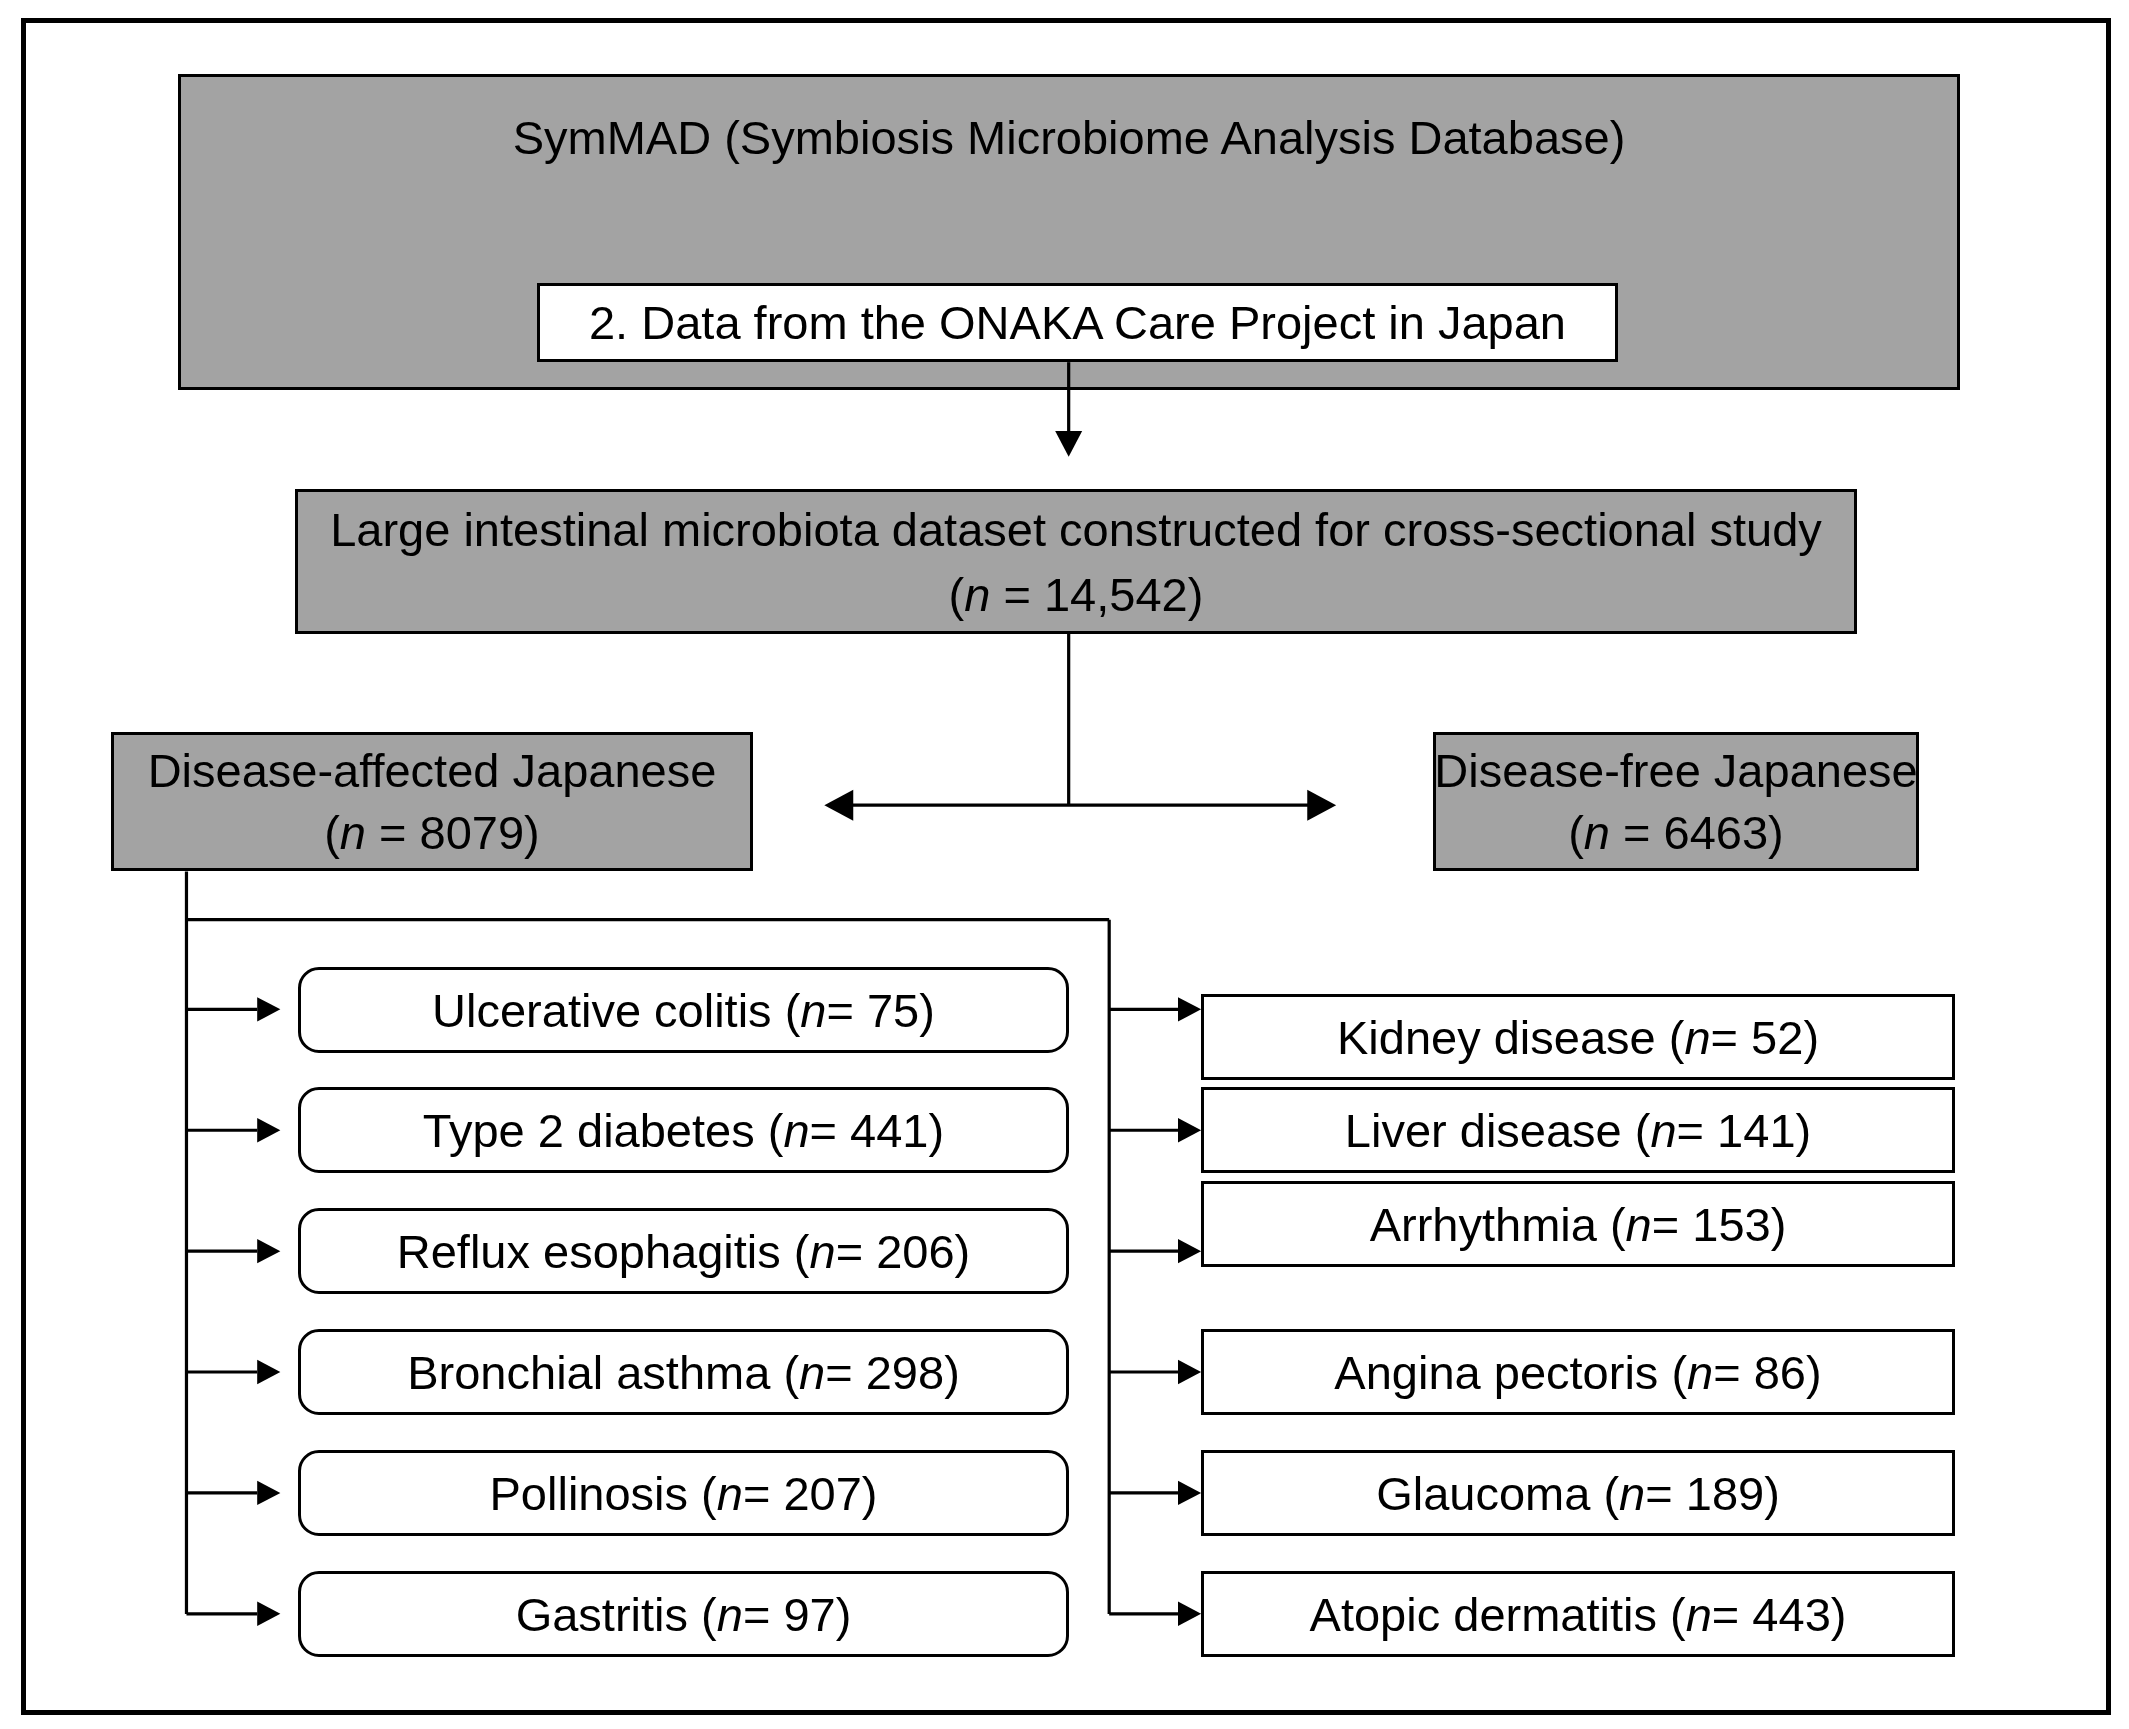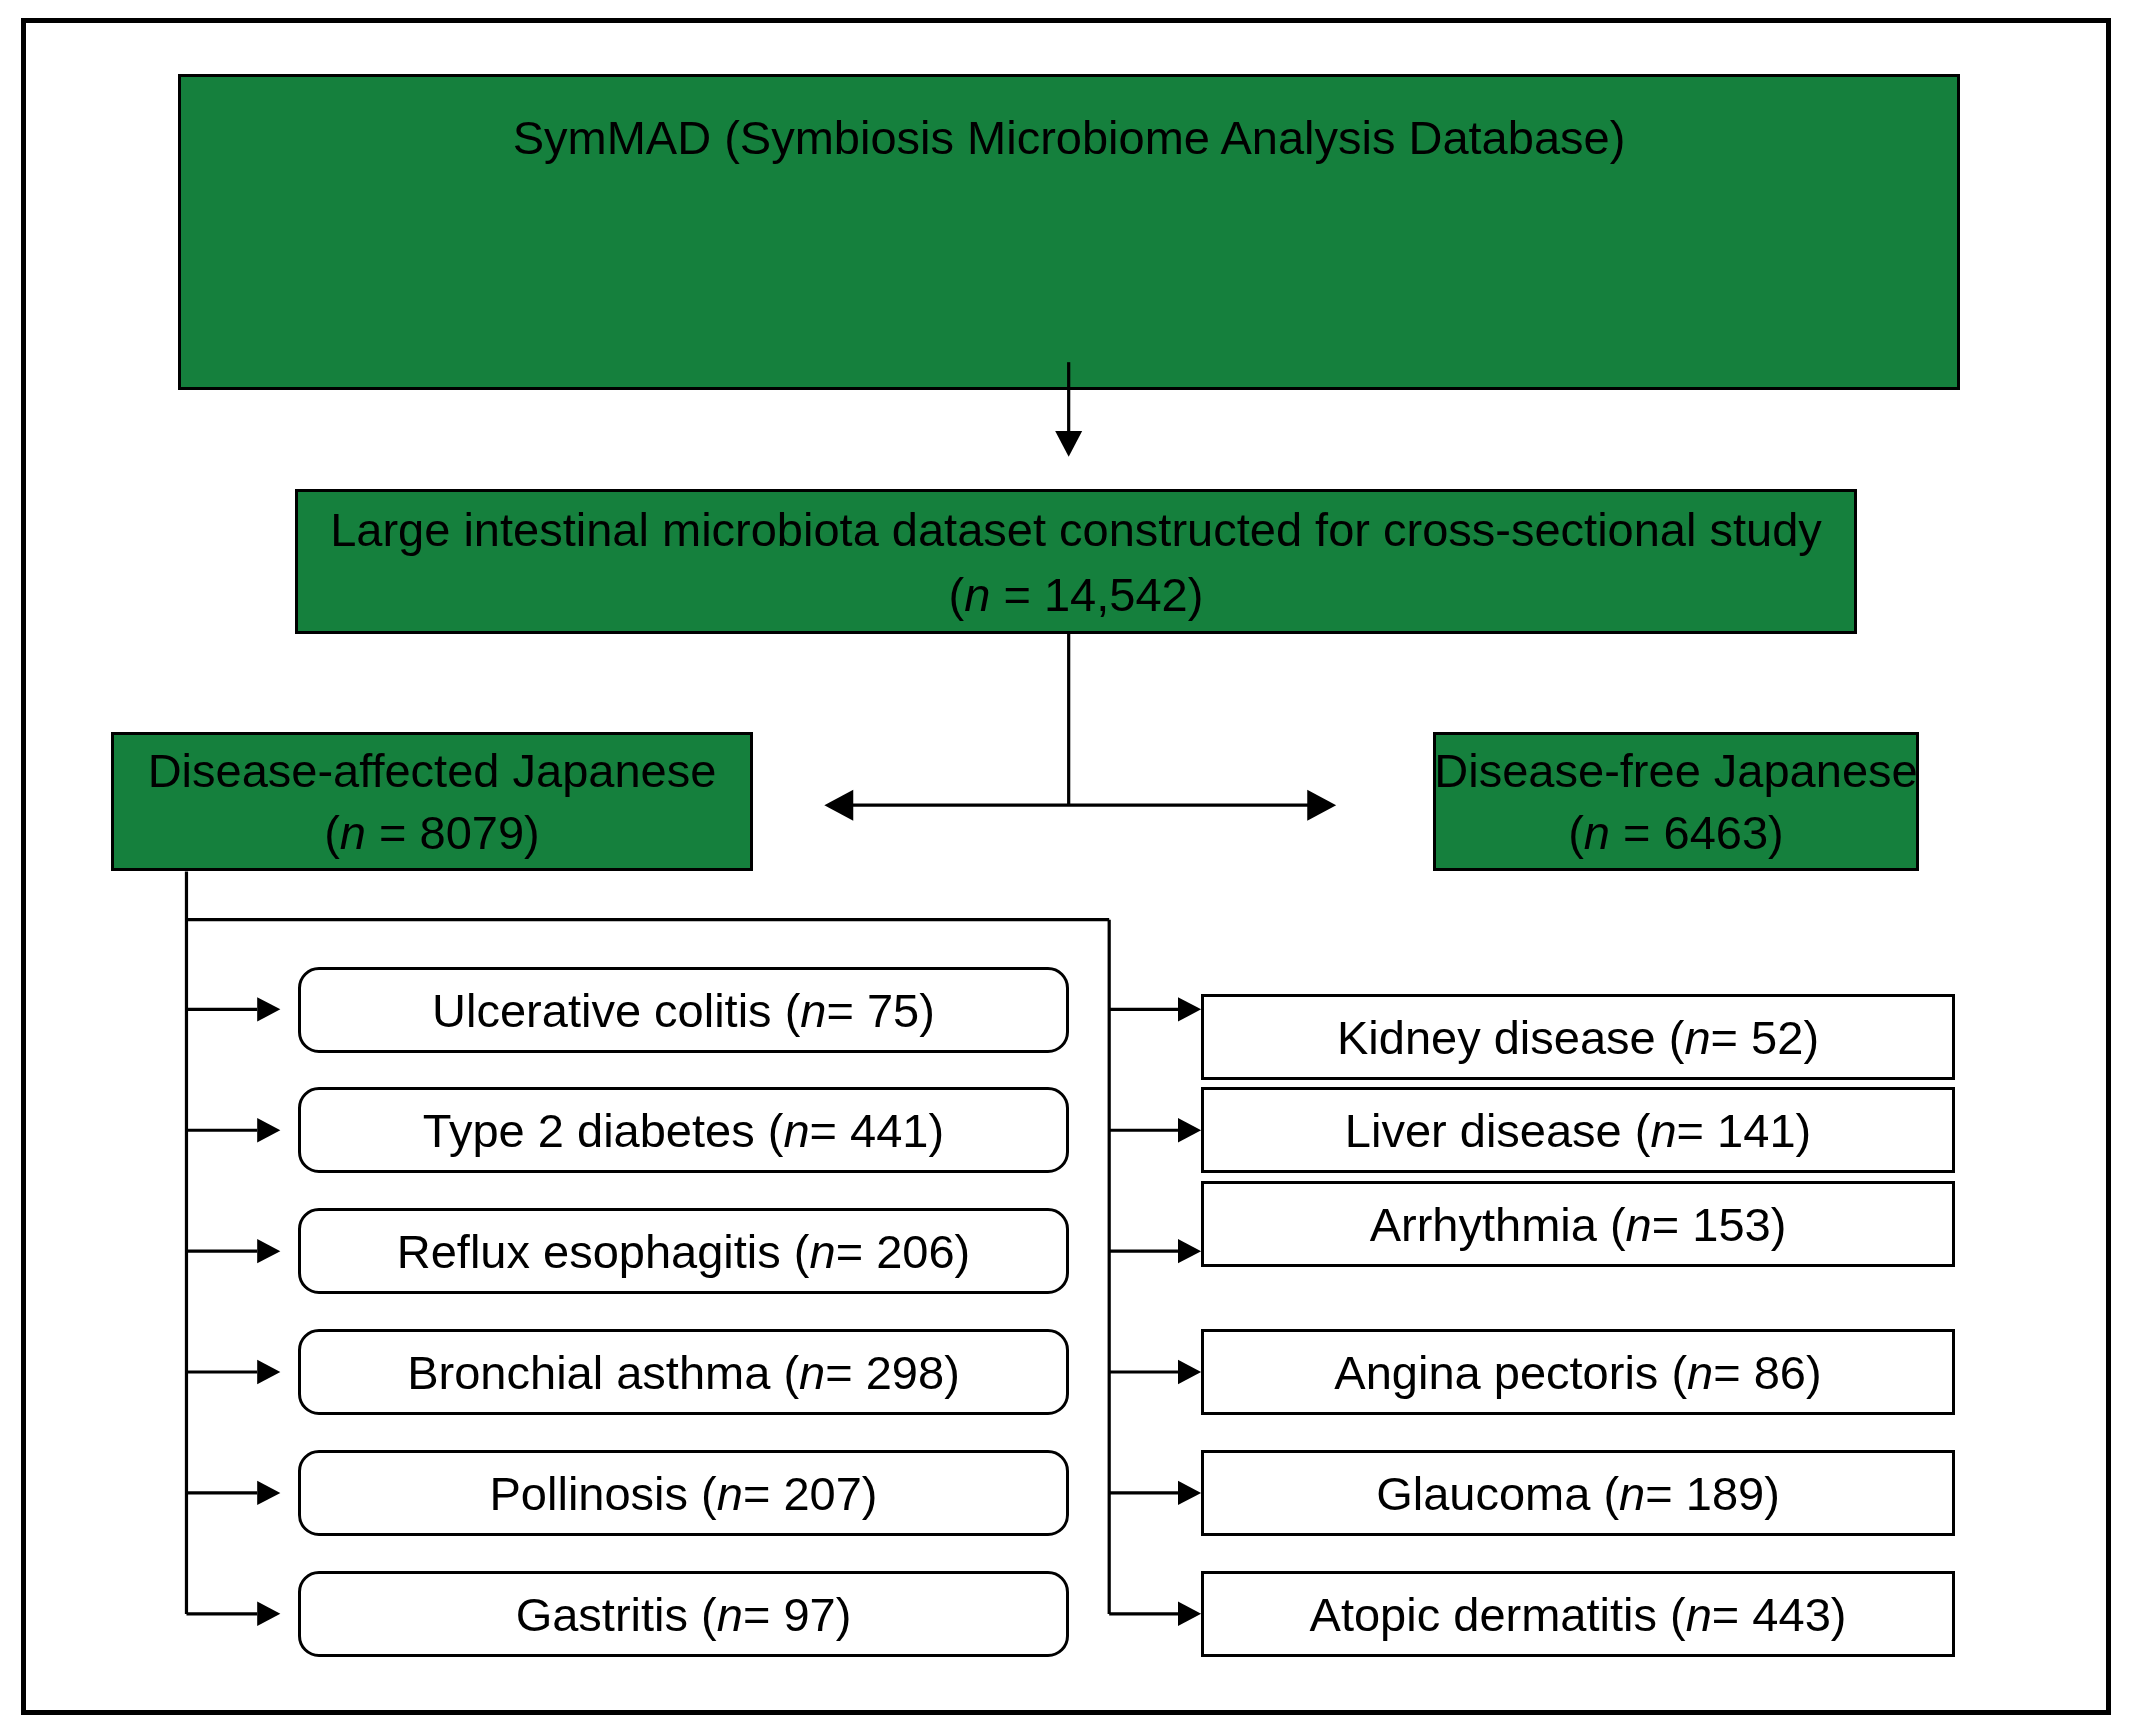--- a/index.html
+++ b/index.html
@@ -7,21 +7,21 @@
   #canvas{
     position:relative;width:2129px;height:1730px;background:#ffffff;
     font-family:"Liberation Sans",sans-serif;color:#000000;font-size:47px;
     overflow:hidden;
   }
   .frame{
     position:absolute;left:20.6px;top:18px;width:2090px;height:1697px;
     border:5.1px solid #000;box-sizing:border-box;background:transparent;
   }
   .box{
-    position:absolute;border:3.2px solid #000;box-sizing:border-box;background:#15803d;
+    position:absolute;border:3.2px solid #000;box-sizing:border-box;background:#a3a3a3;
   }
   .centerflex{display:flex;flex-direction:column;align-items:center;justify-content:center;text-align:center;}
   .nowrap{white-space:nowrap;}
 
   
   .symmad{left:178px;top:74px;width:1782px;height:316px;}
   .sym-line{position:absolute;left:0;width:100%;text-align:center;white-space:nowrap;}
   .sym-line1{top:33px;}
   .sym-line2{top:127px;}
   .inner-box{
@@ -51,20 +51,23 @@
 </style>
 </head>
 <body>
 
 <div id="canvas">
 
   <div class="frame"></div>
 
   <div class="box symmad">
     <div class="sym-line sym-line1">SymMAD (Symbiosis Microbiome Analysis Database)</div>
+    <div class="inner-box">
+      <span>2. Data from the ONAKA Care Project in Japan</span>
+    </div>
   </div>
 
   <div class="box dataset centerflex">
     <div class="nowrap">Large intestinal microbiota dataset constructed for cross-sectional study</div>
     <div class="nowrap">(<i>n</i> = 14,542)</div>
   </div>
 
   <div class="box branch-left centerflex">
     <div class="nowrap">Disease-affected Japanese</div>
     <div class="nowrap">(<i>n</i> = 8079)</div>

